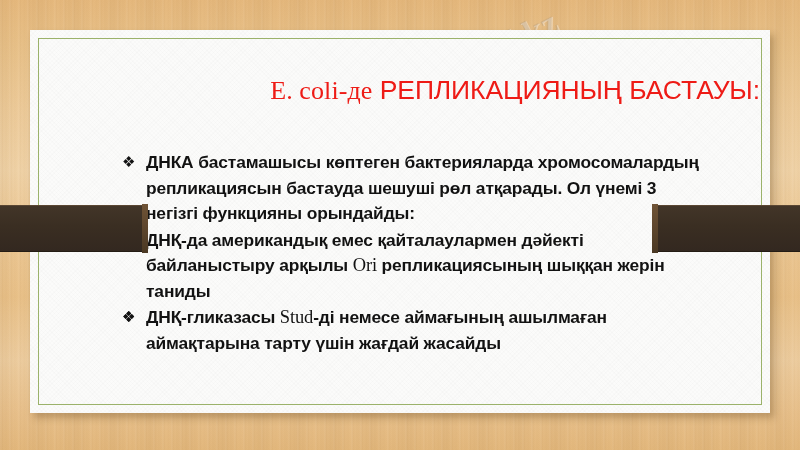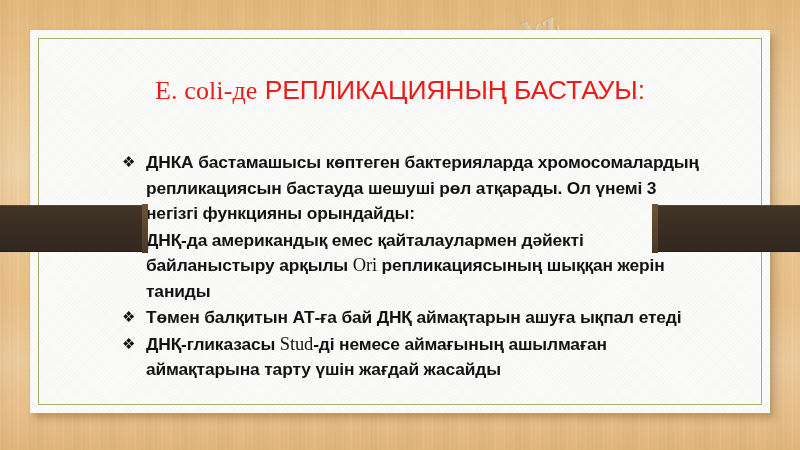--- a/index.html
+++ b/index.html
@@ -140,21 +140,21 @@
     height: 450px;
     z-index: 15;
     overflow: hidden;
   }
 
   #title {
     position: absolute;
     left: 40px;
     top: 76px;
     width: 720px;
-    text-align: center;
+    text-align: right;
     font-size: 26.5px;
     line-height: 1.12;
     color: #ee1b16;
     white-space: nowrap;
   }
   #title .serif-part {
     font-family: "Liberation Serif", serif;
     font-size: 26px;
     letter-spacing: 0.1px;
   }
@@ -224,21 +224,21 @@
 
   <div id="content">
     <div id="title">
       <span class="serif-part">E. coli-де</span><span class="sans-part"> РЕПЛИКАЦИЯНЫҢ БАСТАУЫ:</span>
     </div>
 
     <div id="bullets">
 
     <div class="bullet"><span class="bullet-marker">❖</span><span>ДНКА бастамашысы көптеген бактерияларда хромосомалардың репликациясын бастауда шешуші рөл атқарады.  Ол үнемі 3 негізгі функцияны орындайды:</span></div>
         <div class="bullet"><span class="bullet-marker">❖</span><span>ДНҚ-да американдық емес қайталаулармен дәйекті байланыстыру арқылы </span><span class="ser">Ori</span><span> репликациясының шыққан жерін таниды</span></div>
-        <div class="bullet"><span class="bullet-marker">❖</span><span>Төмен балқитын АТ-ға бай ДНҚ аймақтарын ашуға ықпал етеді</span></div>
+        <div class="bullet"><span class="bullet-marker">❖</span></div>
         <div class="bullet"><span class="bullet-marker">❖</span><span>ДНҚ-гликазасы </span><span class="ser">Stud</span><span>-ді немесе аймағының ашылмаған аймақтарына тарту үшін жағдай жасайды</span></div>
       </div>
   </div>
 
   <div class="side-bar left">
     <div class="cap"></div>
   </div>
   <div class="side-bar right">
     <div class="cap"></div>
   </div>

